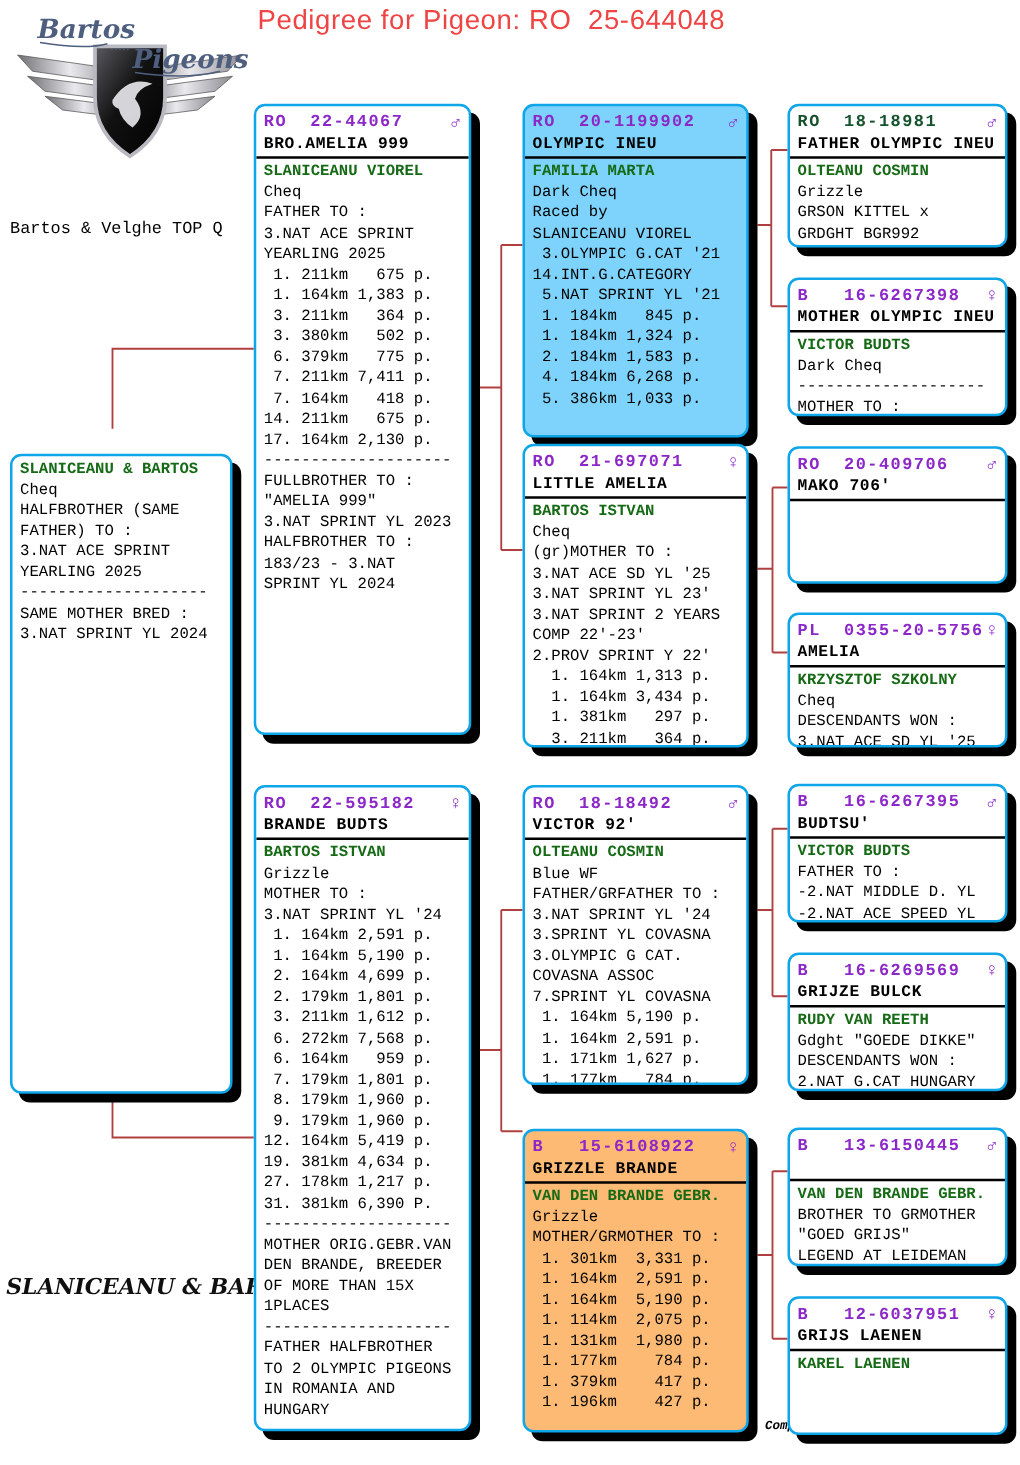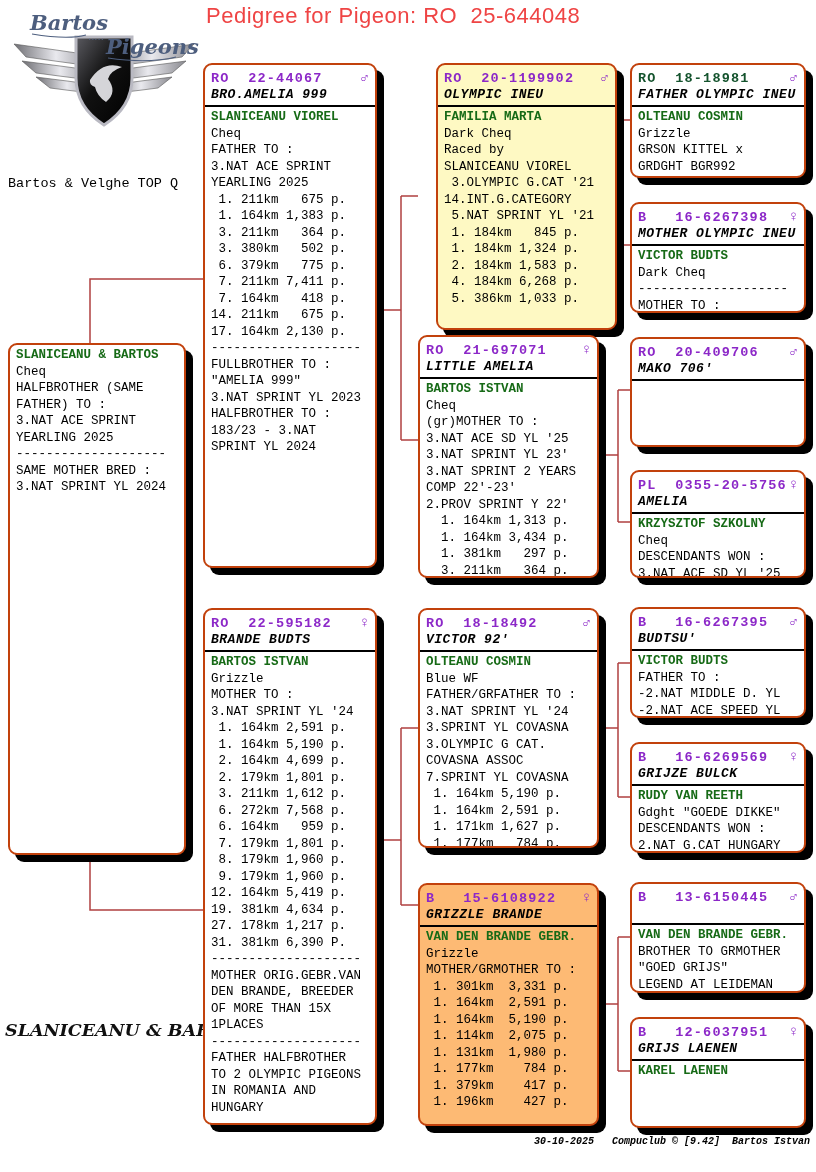--- a/index.html
+++ b/index.html
@@ -18,33 +18,33 @@
   .note-bottom {
     position:absolute; left:5px; top:1020px; font-family:"DejaVu Serif", serif;
     font-style:italic; font-weight:bold; font-size:17.5px; color:#101010; white-space:pre;
   }
   .footer {
     position:absolute; right:6px; top:1136px; font-size:10px; font-style:italic;
     font-weight:600; color:#000; white-space:pre;
   }
   .wires { position:absolute; left:0; top:0; z-index:0; }
   .pbox {
-    position:absolute; background:#ffffff; border:2px solid #c2410c; border-radius:9px;
-    box-shadow:7px 7px 0 0 #000; overflow:hidden; z-index:1;
+    position:absolute; background:#ffffff; border:2px solid #0ea5e9; border-radius:9px;
+    box-shadow:7px 7px 0 0 #000; overflow:hidden; z-index:1;margin-top:20px;
   }
   .phead { border-bottom:2px solid #000; }
   .pring-row {
     display:flex; justify-content:space-between; align-items:center;
     padding:4px 6px 0 6px; height:22px;
   }
   .pring { font-size:13.5px; font-weight:bold; letter-spacing:1.2px; white-space:pre; color:#8c28c8; }
   .psex  { font-size:15px; font-weight:bold; color:#8c28c8; line-height:1; }
   .pname {
     padding:0 6px 3px 6px; min-height:17px; font-size:13px; font-weight:bold;
-    font-style:italic; white-space:pre; color:#000; letter-spacing:.5px;
+    white-space:pre; color:#000; letter-spacing:.5px;
   }
   .pbody { padding:2px 3px 0 6px; }
   .ln { font-size:12.5px; line-height:16.5px; white-space:pre; color:#000; }
   .ln.owner { font-weight:bold; }
   .logo { position:absolute; left:8px; top:4px; }
 </style>
 </head>
 <body>
 
 <div class="page">
@@ -177,21 +177,21 @@
         <div class="ln">OF MORE THAN 15X</div>
         <div class="ln">1PLACES</div>
         <div class="ln">--------------------</div>
         <div class="ln">FATHER HALFBROTHER</div>
         <div class="ln">TO 2 OLYMPIC PIGEONS</div>
         <div class="ln">IN ROMANIA AND</div>
         <div class="ln">HUNGARY</div>
       </div>
     </div>
 
-  <div class="pbox" style="left: 436px; top: 63px; width: 181px; height: 267px; background: #fef9c3;">
+  <div class="pbox" style="left: 418px; top: 63px; width: 181px; height: 267px; background: #7dd3fc;">
       <div class="phead">
         <div class="pring-row">
           <span class="pring" style="color: rgb(140, 40, 200);">RO  20-1199902</span>
           <span class="psex" style="color: rgb(140, 40, 200);">♂</span>
         </div>
         <div class="pname">OLYMPIC INEU</div>
       </div>
       <div class="pbody">
         <div class="ln owner" style="color: rgb(22, 106, 22);">FAMILIA MARTA</div>
         <div class="ln">Dark Cheq</div>

